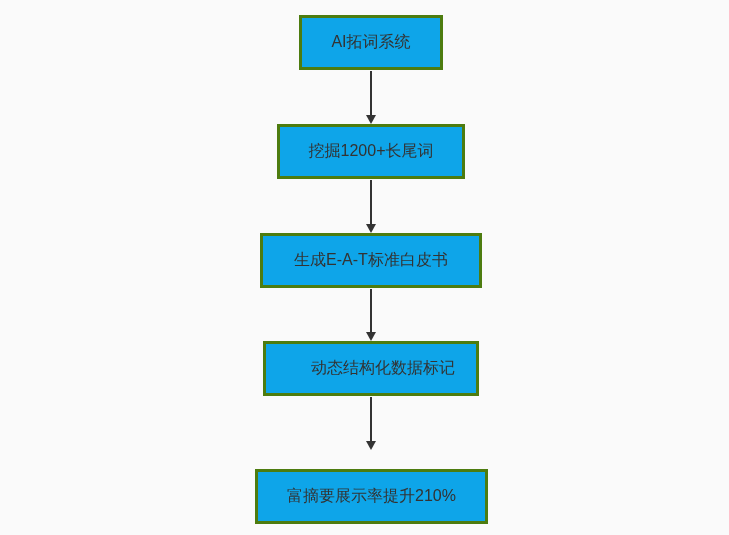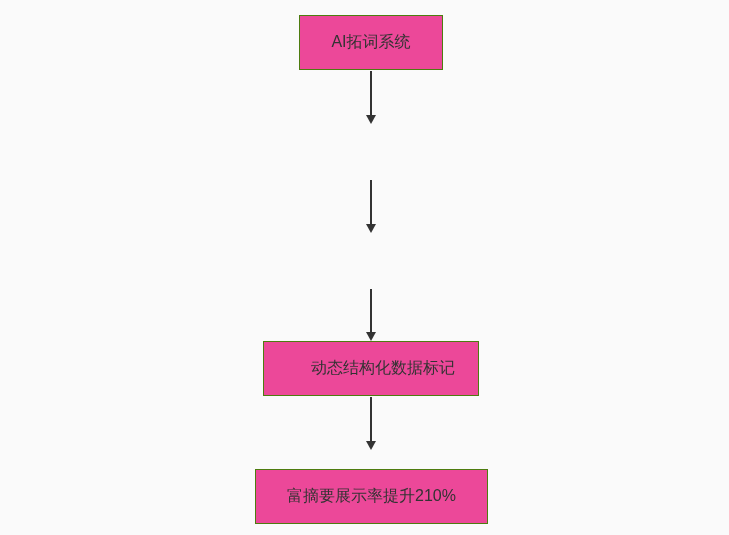--- a/index.html
+++ b/index.html
@@ -9,22 +9,22 @@
     overflow: hidden;
   }
   .canvas {
     position: relative;
     width: 729px; height: 535px;
     background: #fafafa;
   }
   .node {
     position: absolute;
     height: 55px;
-    background: #ec4899;
-    border: 1px solid #4d7c0f;
+    background: #0ea5e9;
+    border: 3px solid #4d7c0f;
     display: flex;
     align-items: center;
     justify-content: center;
     font-size: 16px;
     color: #333333;
     white-space: nowrap;
   }
   .node-1 { left: 299px; top: 15px;  width: 144px; }
   .node-2 { left: 277px; top: 124px; width: 188px; }
   .node-3 { left: 260px; top: 233px; width: 222px; }
@@ -60,24 +60,30 @@
 
 <div class="canvas">
 
   <div class="node node-1">
     <span>AI拓词系统</span>
   </div>
 
   <div class="edge-line edge-1"></div>
   <div class="arrowhead head-1"></div>
 
+  <div class="node node-2">
+    <span>挖掘1200+长尾词</span>
+  </div>
 
   <div class="edge-line edge-2"></div>
   <div class="arrowhead head-2"></div>
 
+  <div class="node node-3">
+    <span>生成E-A-T标准白皮书</span>
+  </div>
 
   <div class="edge-line edge-3"></div>
   <div class="arrowhead head-3"></div>
 
   <div class="node node-4">
     <span>动态结构化数据标记</span>
   </div>
 
   <div class="edge-line edge-4"></div>
   <div class="arrowhead head-4"></div>

